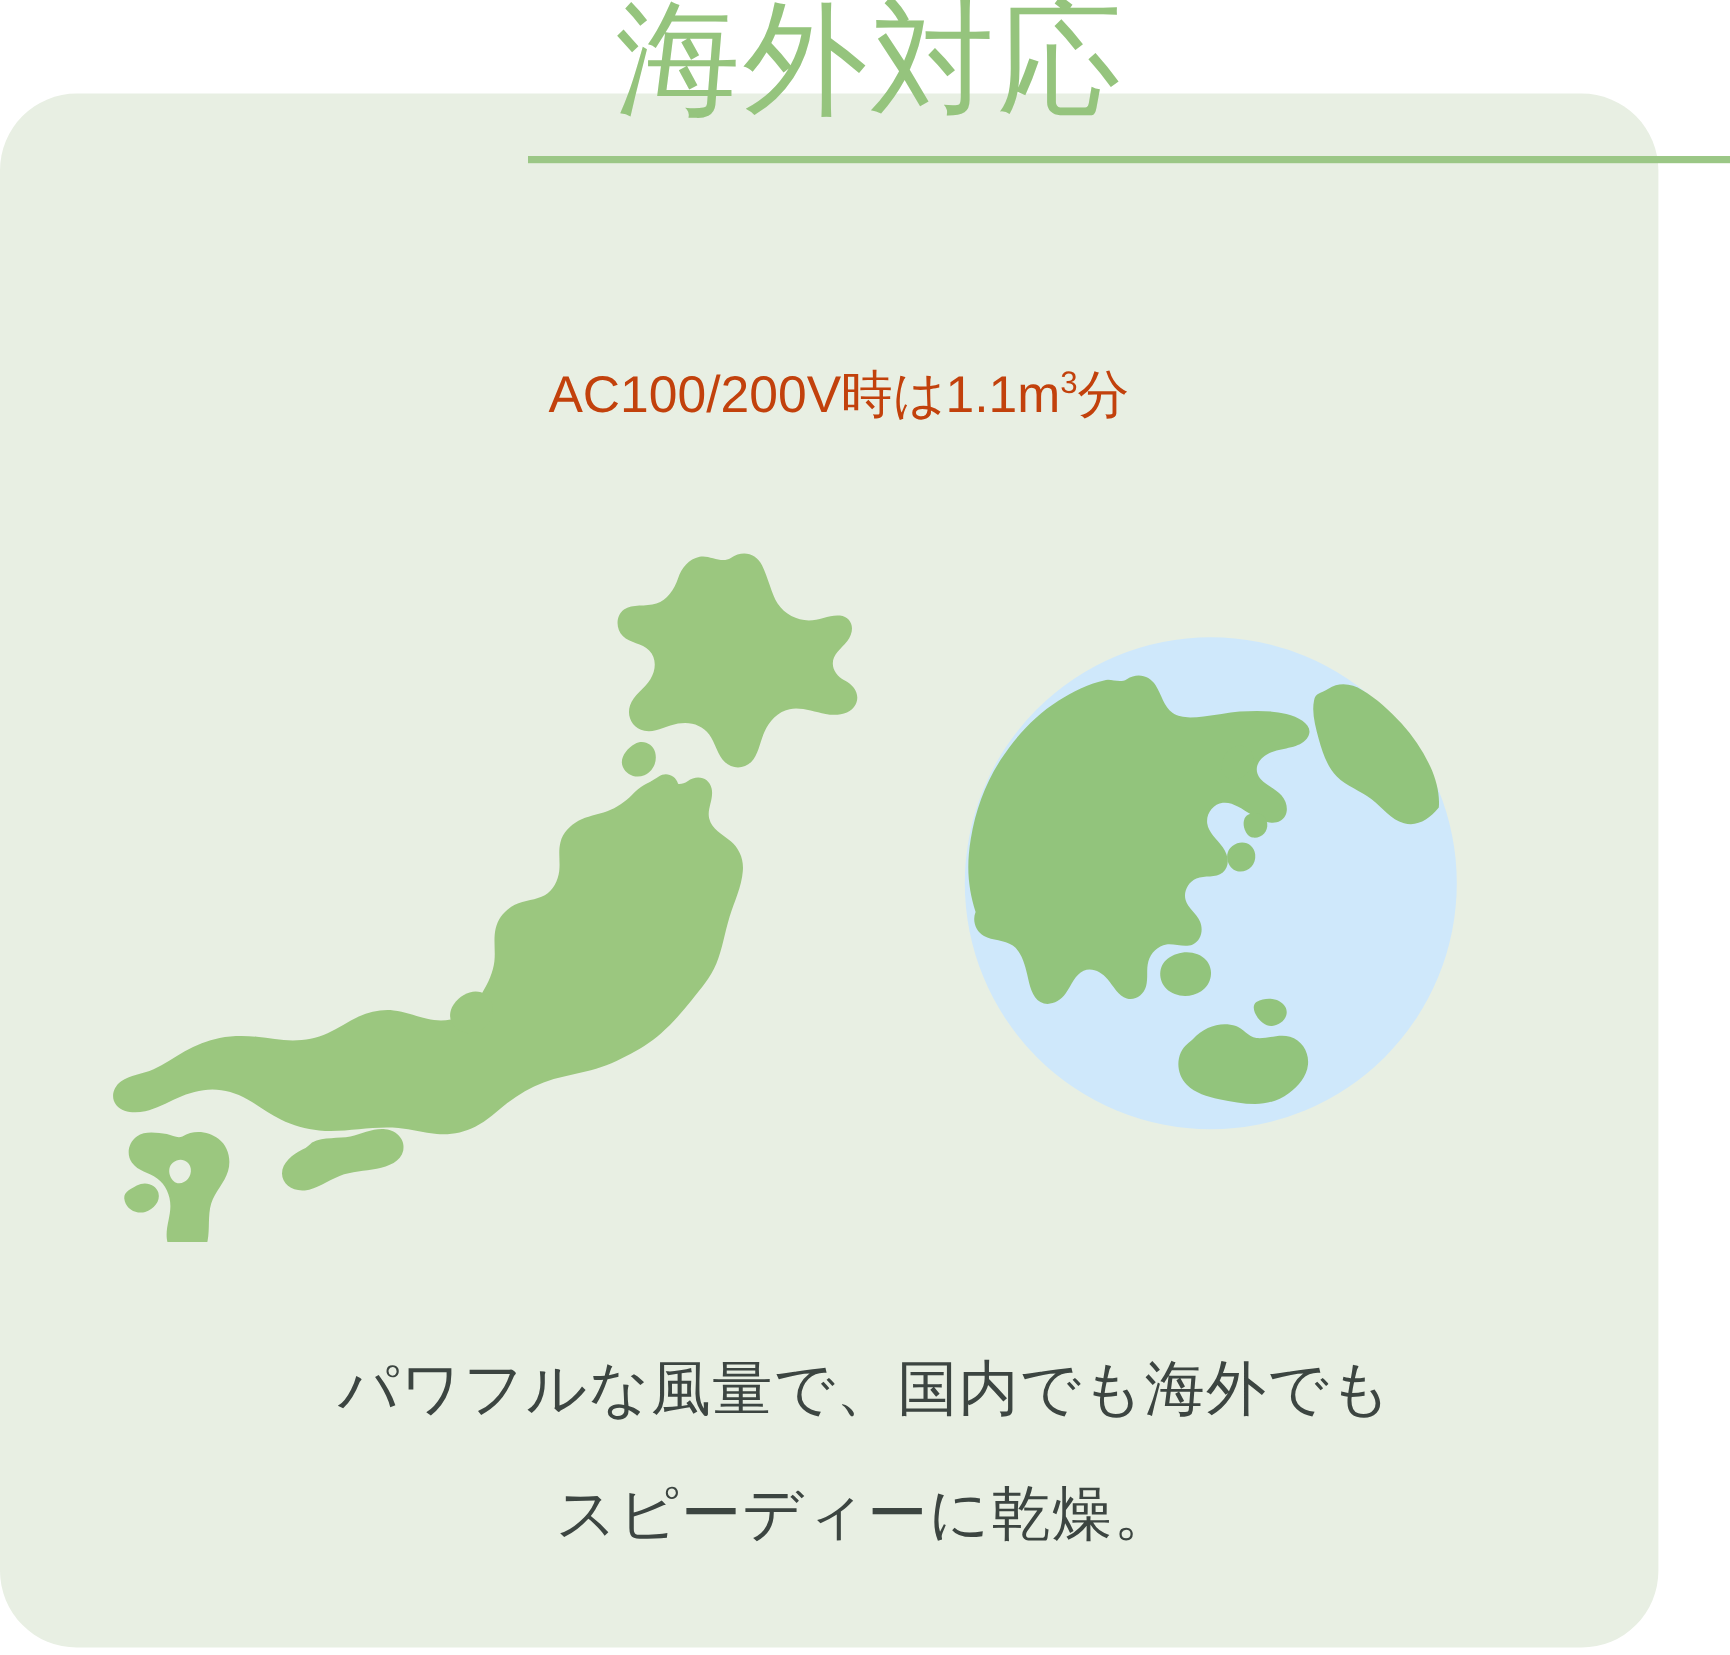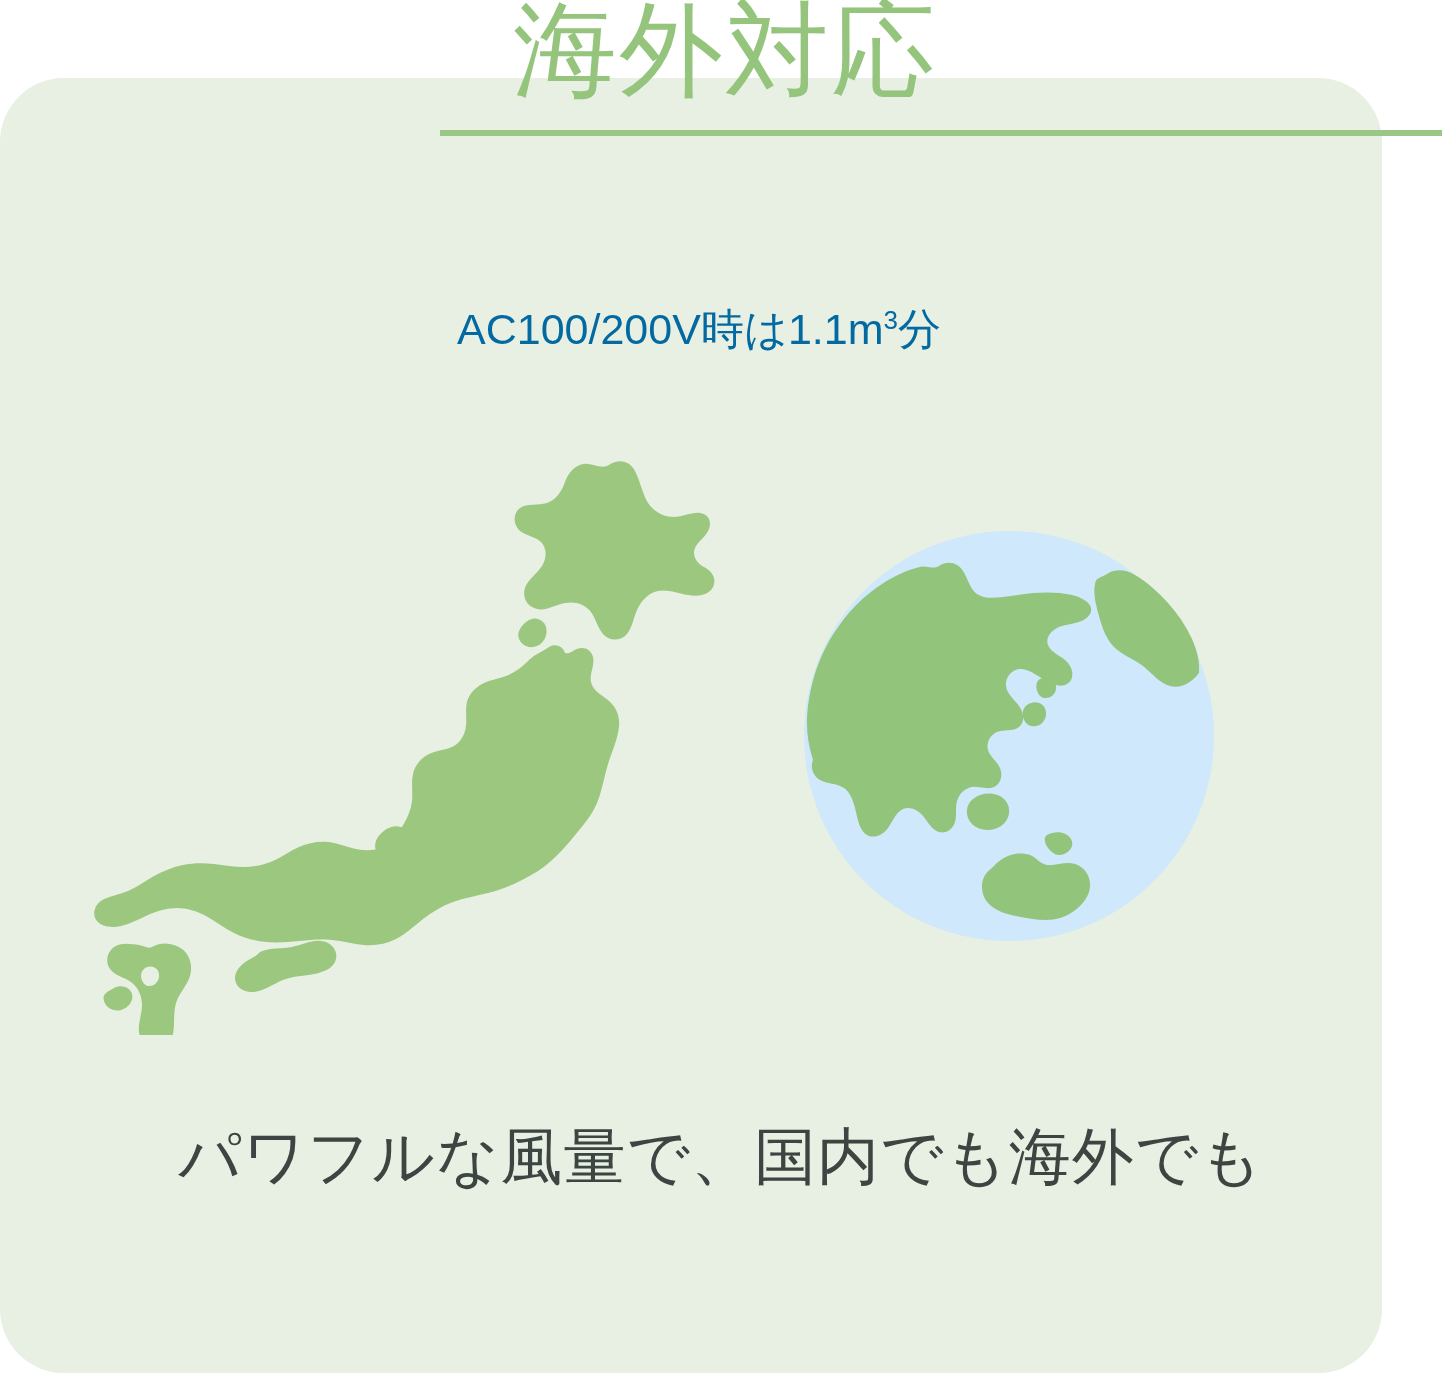--- a/index.html
+++ b/index.html
@@ -56,21 +56,21 @@
   #specs {
     position: absolute;
     left: 0px;
     top: 296px;
     width: 1442px;
     display: flex;
     justify-content: center;
     gap: 44px;
   }
   .spec-col {
-    color: #0369a1;
+    color: #c2410c;
     font-size: 43px;
     line-height: 66px;
     white-space: nowrap;
   }
   .spec-line { display: block; }
   .sup {
     font-size: 26px;
     vertical-align: super;
     line-height: 0;
   }
@@ -99,21 +99,21 @@
   }
 
   
   #caption {
     position: absolute;
     left: 0px;
     top: 1105px;
     width: 1442px;
     text-align: center;
     color: #3c4541;
-    font-size: 62px;
+    font-size: 50px;
     line-height: 104px;
     letter-spacing: 1px;
     white-space: nowrap;
   }
   .cap-line { display: block; }
 </style>
 </head>
 <body>
 
 <div id="panel"></div>
@@ -249,13 +249,14 @@
                C289,370 282,378 274,384 C266,390 256,393 246,393
                C236,393 226,391 216,389 C206,387 196,384 189,377
                C182,370 180,359 184,350 C187,344 191,342 194,339 Z"></path>
     </g>
   </svg>
 
 </div>
 
 <div id="caption">
   <span class="cap-line">パワフルな風量で、国内でも海外でも</span>
+  <span class="cap-line">スピーディーに乾燥。</span>
 </div>
 
 </body></html>

